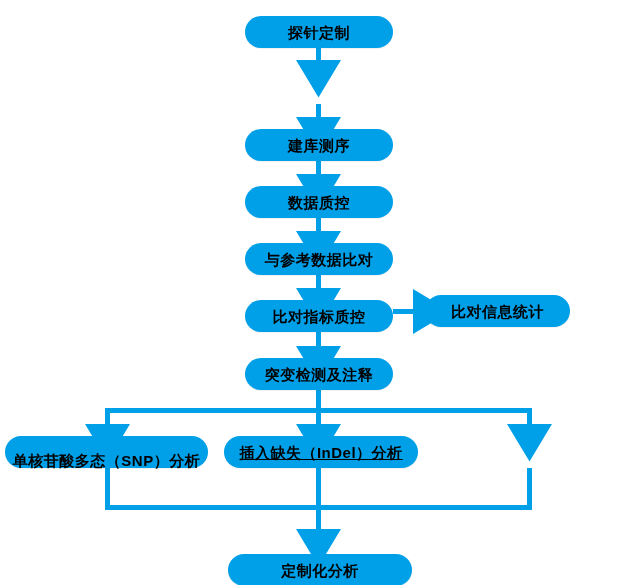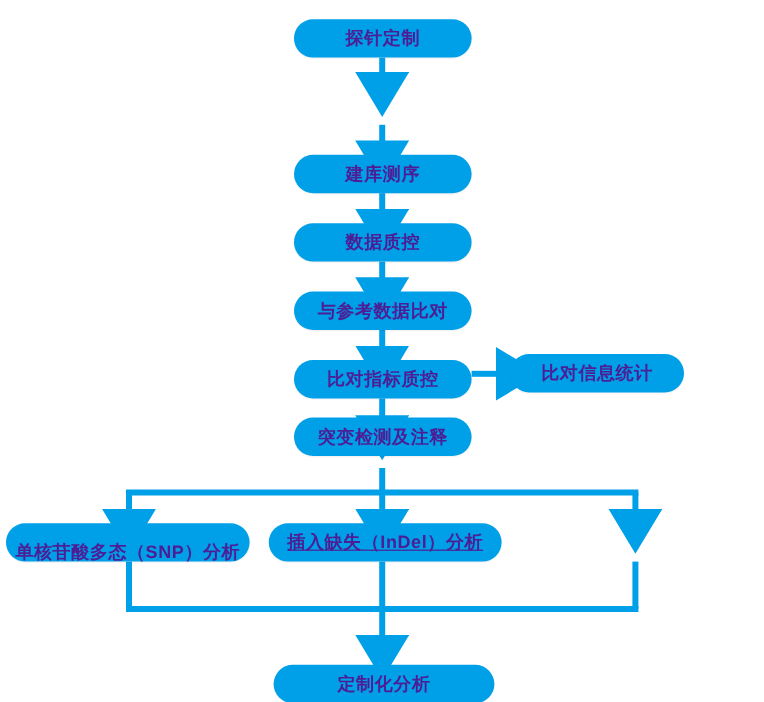--- a/index.html
+++ b/index.html
@@ -26,21 +26,21 @@
     height: 585px;
     pointer-events: none;
   }
   .node {
     position: absolute;
     box-sizing: border-box;
     display: flex;
     align-items: center;
     justify-content: center;
     background: #00a0e9;
-    color: #4c1d95;
+    color: #000000;
     border-radius: 17px;
     font-weight: bold;
     font-size: 15px;
     letter-spacing: 0.5px;
     line-height: 1;
     white-space: nowrap;
     text-align: center;
     box-shadow: 0 1px 1px rgba(0,0,0,0.06);
   }
   .node-label {
@@ -105,21 +105,21 @@
   </div>
 
   <div class="node" style="left:245px; top:243px; width:148px; height:32px;">
     <span class="node-label">与参考数据比对</span>
   </div>
 
   <div class="node" style="left:425px; top:295px; width:145px; height:32px;text-align:center;">
     <span class="node-label">比对信息统计</span>
   </div>
 
-  <div class="node" style="left:245px; top:348px; width:148px; height:32px;">
+  <div class="node" style="left:245px; top:358px; width:148px; height:32px;">
     <span class="node-label">突变检测及注释</span>
   </div>
 
   <div class="node" style="left:5px; top:436px; width:203px; height:32px;align-items:flex-end;">
     <span class="node-label">单核苷酸多态（SNP）分析</span>
   </div>
 
   <div class="node" style="left:224px; top:436px; width:194px; height:32px;text-decoration:underline;">
     <span class="node-label">插入缺失（InDel）分析</span>
   </div>

